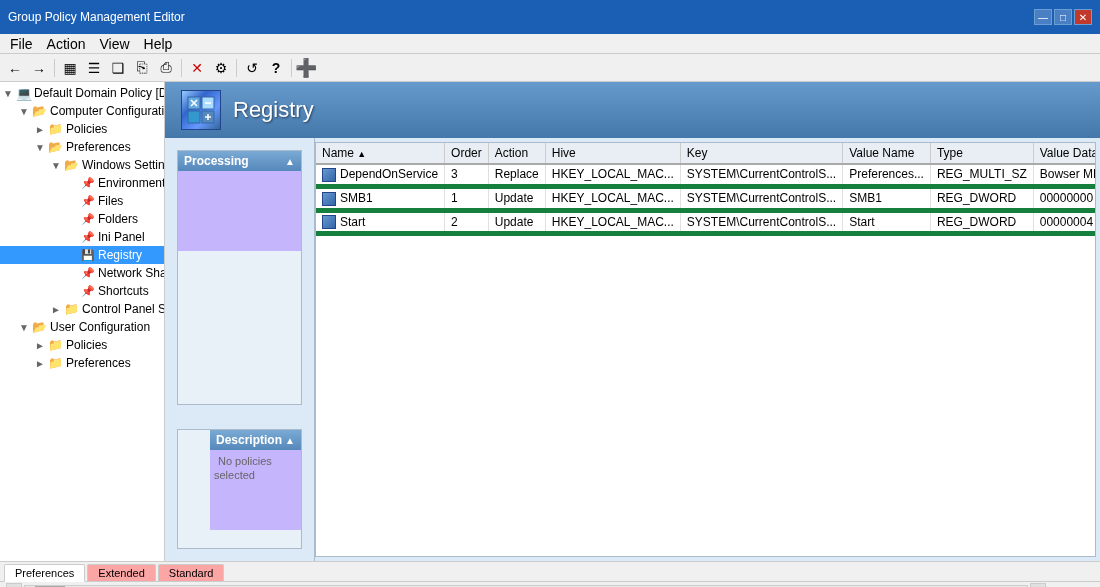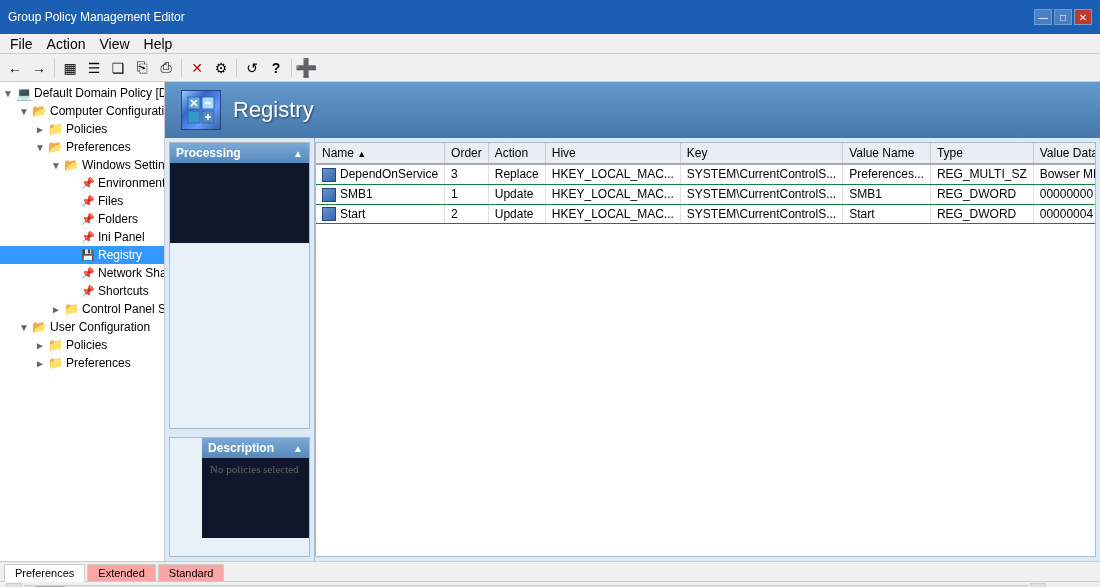--- a/index.html
+++ b/index.html
@@ -153,43 +153,42 @@
       width: 150px;
       flex-shrink: 0;
       display: flex;
       flex-direction: column;
       background: #dce9f7;
       border-right: 1px solid #aabbcc;
     }
 
     .panel-section {
       border: 1px solid #aabbcc;
-      margin: 4px;
+      margin: 12px;
       background: #e8f0f8;
     }
     .panel-header {
       background: linear-gradient(to bottom, #7aaad4, #5588bb);
       color: white;
       padding: 3px 6px;
       font-size: 12px;
       font-weight: bold;
       display: flex;
       align-items: center;
       justify-content: space-between;
     }
     .panel-collapse-btn {
       cursor: pointer;
       font-size: 10px;
       color: white;
     }
     .panel-body {
       padding: 4px;
       min-height: 80px;
-      background: #0f172a;
-      font-family: Liberation Serif, serif;
+      background: #c4b5fd;
     }
     .panel-body-text {
       font-size: 11px;
       color: #666;
       padding: 4px;
     }
 
     .processing-section { flex: 1; }
     .description-section { flex: 0 0 120px; padding-left: 32px; }
 
@@ -213,21 +212,21 @@
       border-bottom: 2px solid #aaa;
       padding: 3px 6px;
       text-align: left;
       font-weight: normal;
       cursor: pointer;
       white-space: nowrap;
     }
     .sort-indicator { font-size: 9px; }
     tbody td {
       border-right: 1px solid #e0e0e0;
-      border-bottom: 1px solid #15803d;
+      border-bottom: 5px solid #15803d;
       padding: 2px 6px;
       white-space: nowrap;
     }
 
     
     .tabs-bar {
       background: #f0f0f0;
       border-top: 1px solid #ccc;
       height: 20px;
       display: flex;

